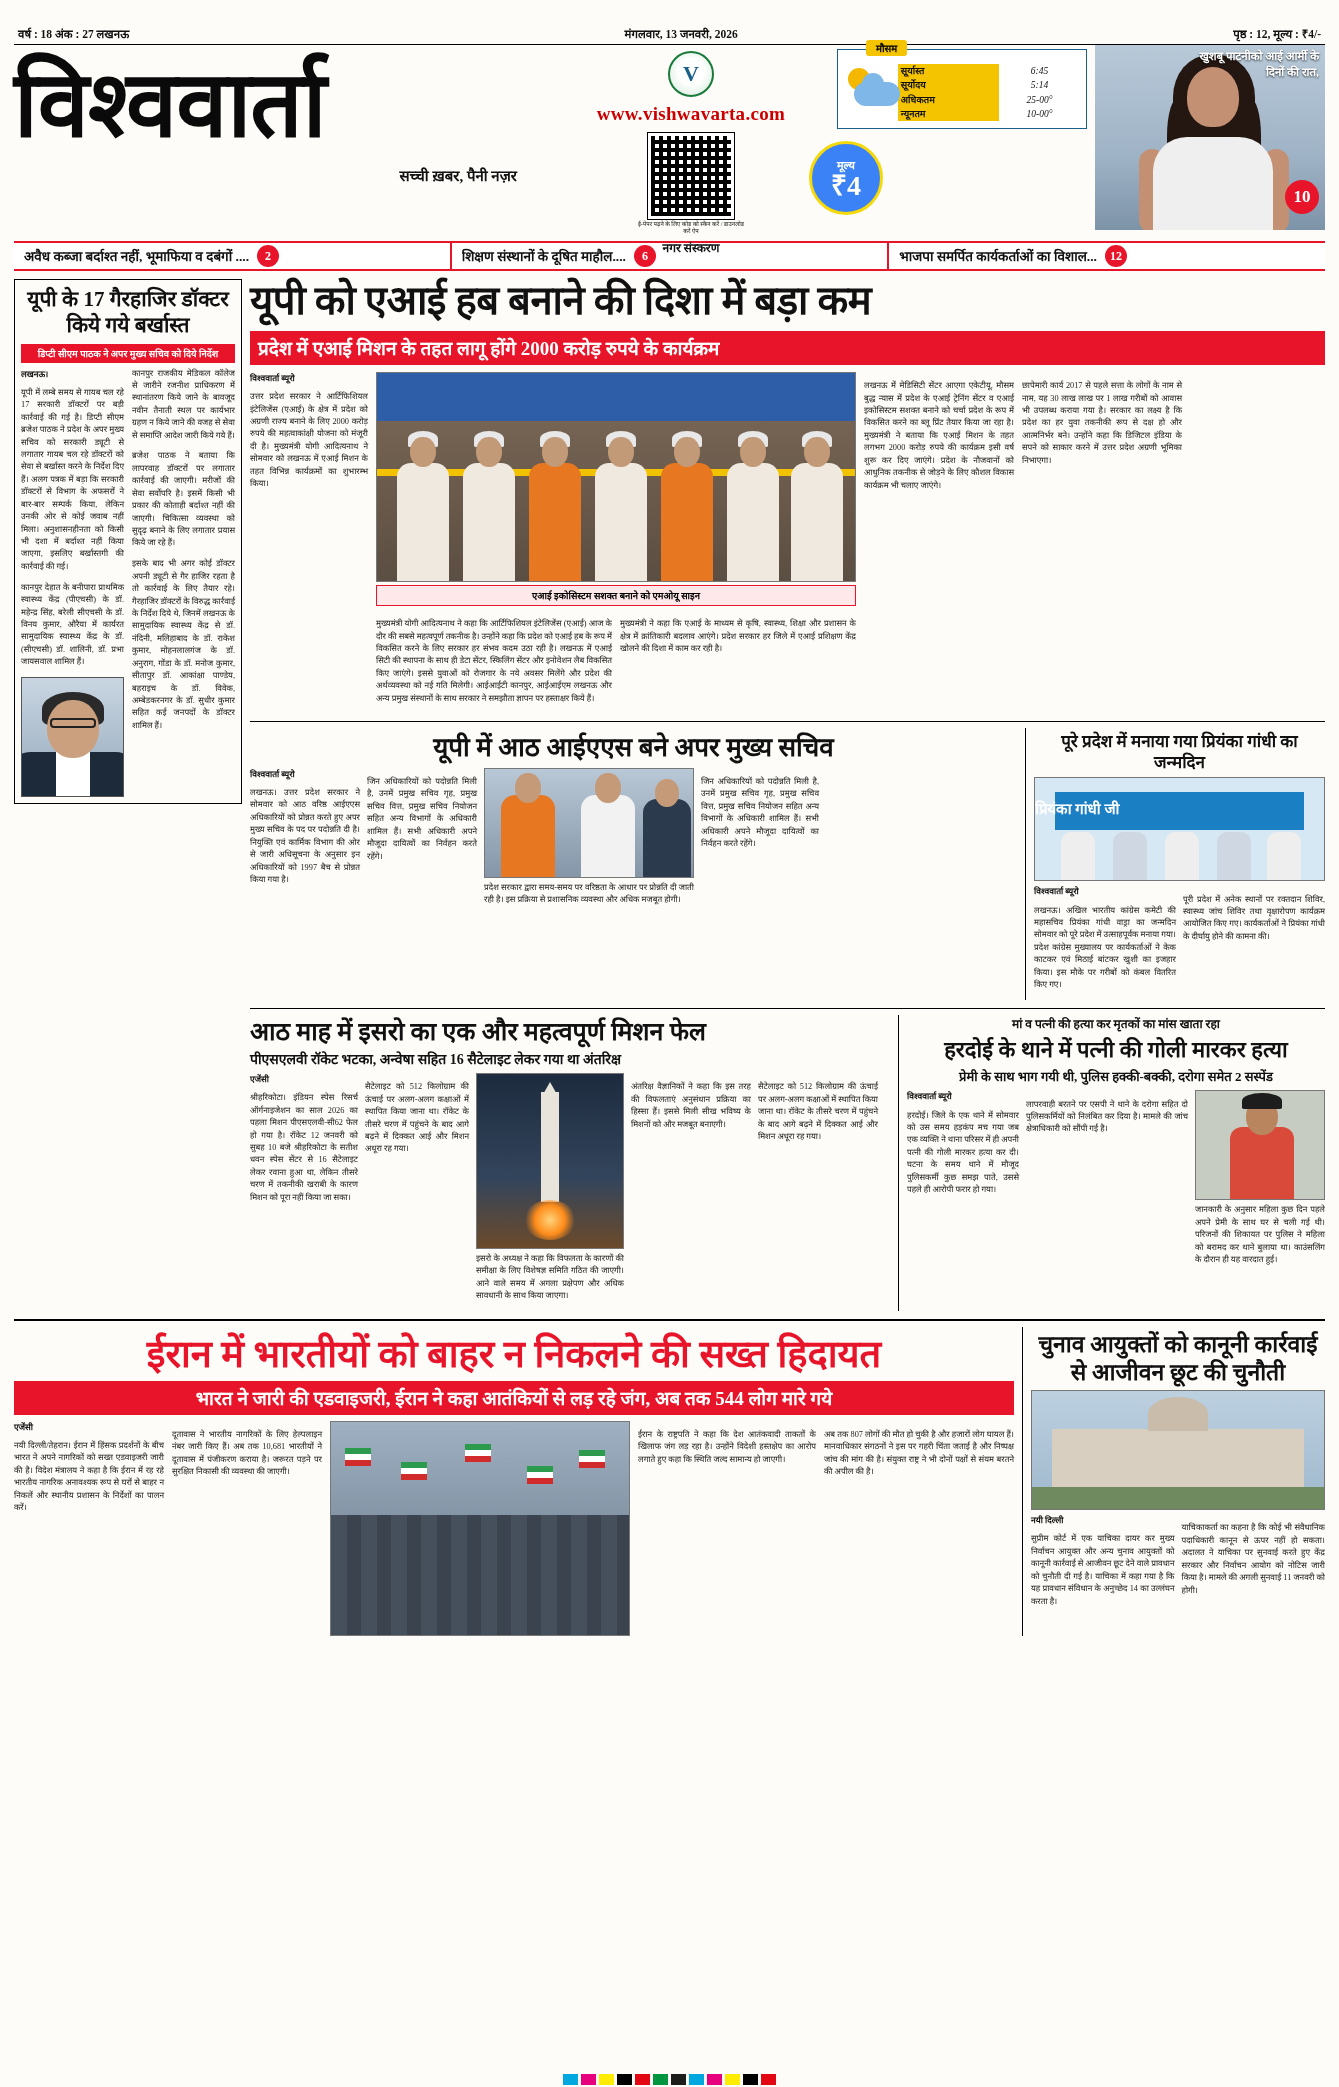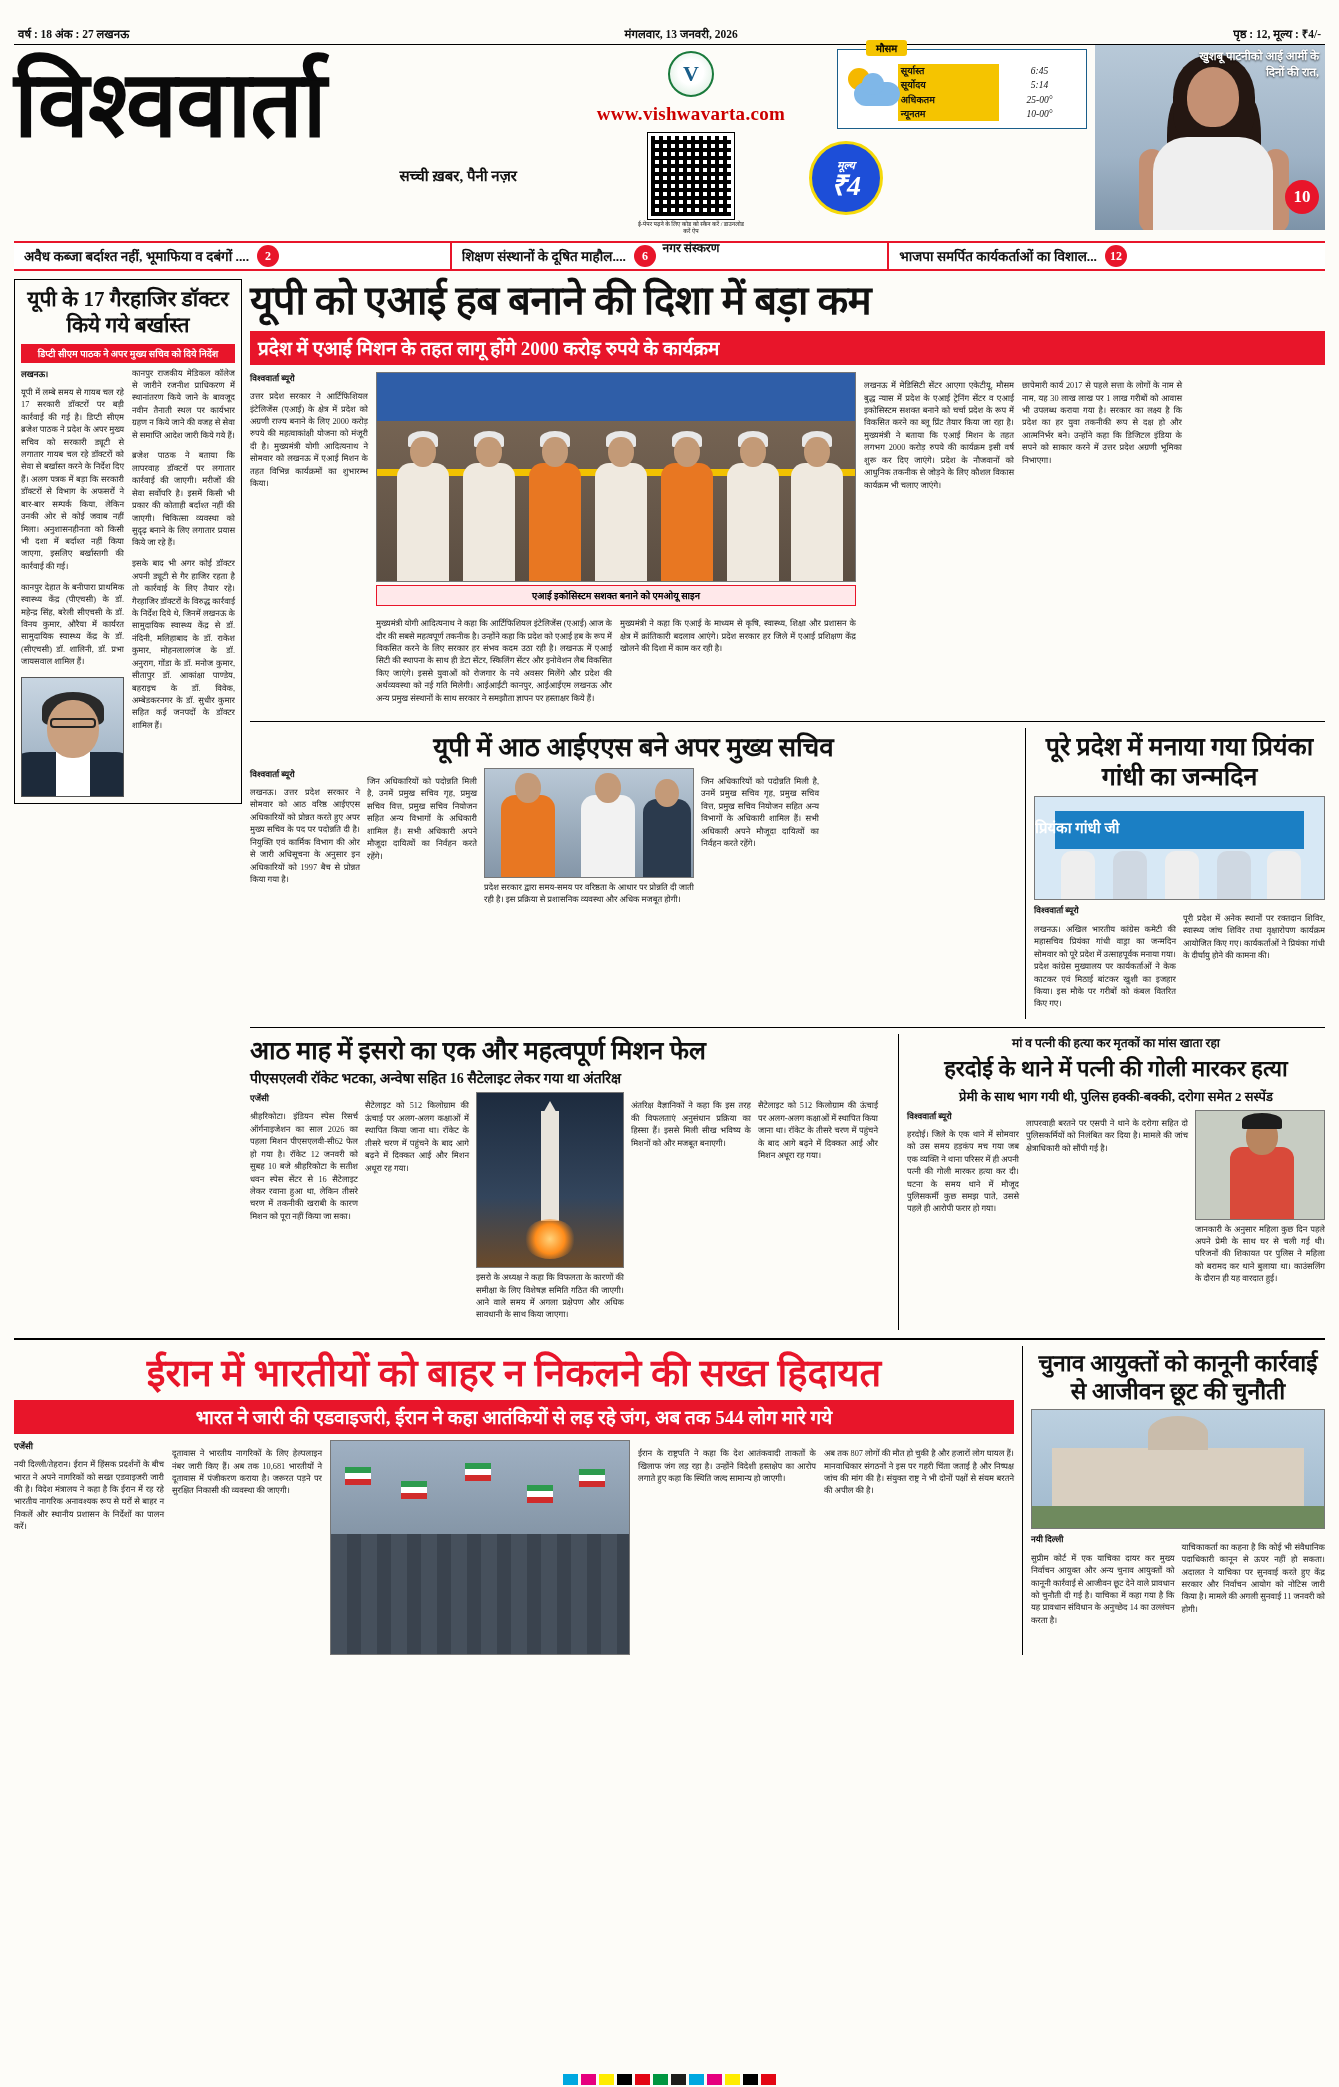--- a/index.html
+++ b/index.html
@@ -42,22 +42,22 @@
   .mh-url { color:#cc0000; font-weight:bold; font-size:19px; margin-top:6px; letter-spacing:.3px;}
   .qr { width:86px;height:86px;margin:8px auto 0 auto; background:
       repeating-linear-gradient(90deg,#000 0 4px,#fff 4px 8px),
       repeating-linear-gradient(0deg,#000 0 4px,transparent 4px 8px);
       background-blend-mode:multiply; border:3px solid #fff; outline:1px solid #000;}
   .qr-cap { font-size:6px; text-align:center; width:110px; margin:2px auto 0 auto; line-height:1.15;}
   .mh-edition { font-size:12px; font-weight:bold; margin-top:4px;}
   .price-badge {
     position:absolute; right:-46px; top:96px;
     width:74px;height:74px;border-radius:50%;
-    background:#1d4ed8;color:#fff;display:flex;flex-direction:column;
-    align-items:center;justify-content:center;border:3px solid #f5d90a;font-style:italic;
+    background:#3b82f6;color:#fff;display:flex;flex-direction:column;
+    align-items:center;justify-content:center;border:3px solid #f5d90a;
   }
   .price-badge .t1{font-size:11px;font-weight:bold;}
   .price-badge .t2{font-size:28px;font-weight:bold;line-height:1;}
 
   .mh-right { flex:1; display:flex; justify-content:flex-end; position:relative;}
   .weather {
     border:1px solid #1a5e8a; width:250px; height:80px; margin-top:4px; margin-right:8px;
     position:relative; background:#fff;
   }
   .weather-title{
@@ -368,21 +368,21 @@
               </div>
               <p class="col-txt" style="margin-top:4px;">प्रदेश सरकार द्वारा समय-समय पर वरिष्ठता के आधार पर प्रोन्नति दी जाती रही है। इस प्रक्रिया से प्रशासनिक व्यवस्था और अधिक मजबूत होगी।</p>
             </div>
             <div style="width:118px;">
               <p class="col-txt">जिन अधिकारियों को पदोन्नति मिली है, उनमें प्रमुख सचिव गृह, प्रमुख सचिव वित्त, प्रमुख सचिव नियोजन सहित अन्य विभागों के अधिकारी शामिल हैं। सभी अधिकारी अपने मौजूदा दायित्वों का निर्वहन करते रहेंगे।</p>
             </div>
           </div>
         </div>
 
         <div style="width:300px;border-left:1px solid #000;padding-left:8px;">
-          <div class="sec-h" style="font-size:25px;">पूरे प्रदेश में मनाया गया प्रियंका गांधी का जन्मदिन</div>
+          <div class="sec-h" style="font-size:17px;">पूरे प्रदेश में मनाया गया प्रियंका गांधी का जन्मदिन</div>
           <div class="photo" style="height:104px;">
             <span style="position:absolute;inset:0;background:#d7e8f5;"></span>
             <span style="position:absolute;left:20px;top:14px;right:20px;height:38px;background:#1b7fc4;"></span>
             <span style="position:absolute;left:0;right:0;top:20px;text-align:left;color:#fff;font-size:15px;font-weight:bold;">प्रियंका गांधी जी</span>
             <span style="position:absolute;left:26px;bottom:0;width:34px;height:48px;background:#eee;border-radius:10px 10px 0 0;"></span>
             <span style="position:absolute;left:78px;bottom:0;width:34px;height:48px;background:#cfd8e2;border-radius:10px 10px 0 0;"></span>
             <span style="position:absolute;left:130px;bottom:0;width:34px;height:48px;background:#eee;border-radius:10px 10px 0 0;"></span>
             <span style="position:absolute;left:182px;bottom:0;width:34px;height:48px;background:#cfd8e2;border-radius:10px 10px 0 0;"></span>
             <span style="position:absolute;left:232px;bottom:0;width:34px;height:48px;background:#eee;border-radius:10px 10px 0 0;"></span>
           </div>

